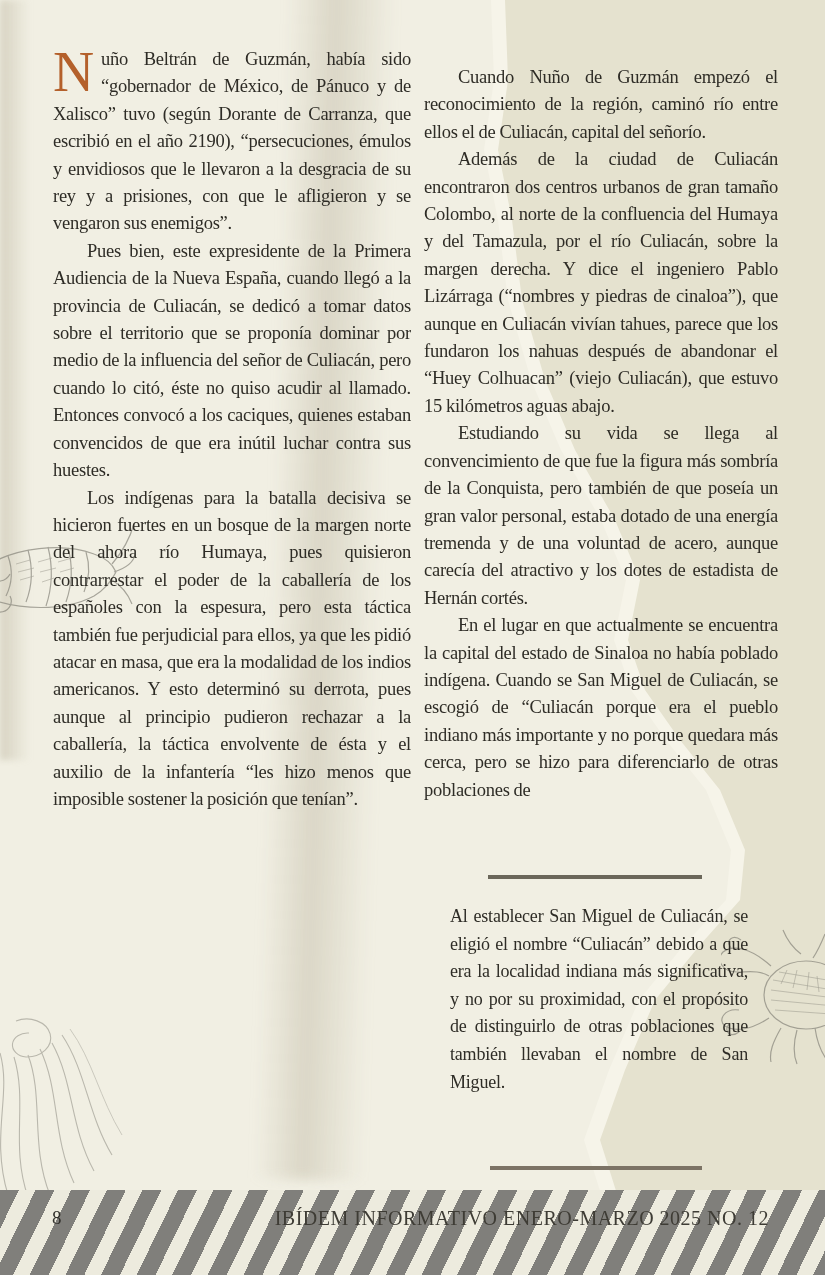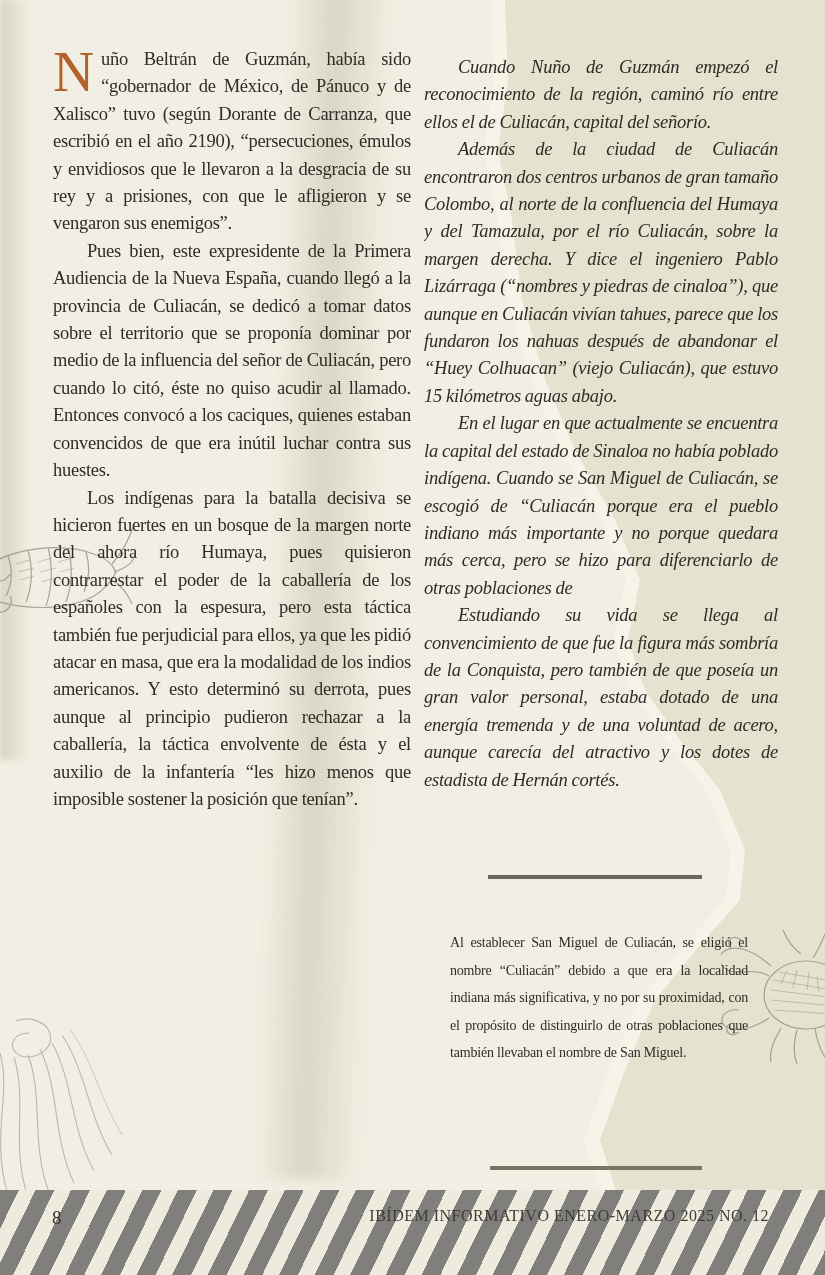--- a/index.html
+++ b/index.html
@@ -46,55 +46,54 @@
   
   .col{
     position:absolute;z-index:6;
     text-align:justify;
     font-size:18.5px;line-height:27.4px;
     letter-spacing:-0.25px;word-spacing:-0.4px;
   }
   .col p{margin:0;}
   .col p + p{text-indent:34px;}
   .col-left{left:53px;top:46px;width:358px;height:1176px;overflow:hidden;}
-  .col-right{left:424px;top:54px;width:354px;height:846px;overflow:hidden;font-style:italic;}
+  .col-right{left:424px;top:64px;width:354px;height:846px;overflow:hidden;}
   .col-right p:first-child{text-indent:34px;}
   .dropcap{
     float:left;
     font-size:57px;line-height:45px;
     padding:3px 7px 0 0;
     color:#b4602b;
   }
   
   .pull-quote{
     position:absolute;z-index:6;
     left:450px;top:903px;width:298px;
-    font-size:14px;line-height:27.6px;
+    font-size:18px;line-height:27.6px;
     letter-spacing:-0.2px;
     text-align:justify;
-    margin-top:26px;
   }
   .rule{position:absolute;z-index:6;height:4px;}
   .rule-top{left:488px;top:875px;width:214px;background:#6b675a;}
   .rule-bottom{left:490px;top:1166px;width:212px;background:#7c7365;}
   
   .footer-stripes{
     position:absolute;z-index:5;
     left:0;right:0;top:1190px;bottom:0;
     background:repeating-linear-gradient(116deg,#807f7b 0 17px,#edebde 17px 32px);
   }
   .page-number{
     position:absolute;z-index:8;
     left:52px;top:1207px;
     font-size:19px;color:#33322d;
   }
   .footer-title{
     position:absolute;z-index:8;
     right:56px;top:1207px;
-    font-size:16px;letter-spacing:0.5px;
+    font-size:20px;letter-spacing:0.5px;
     color:#3e3c35;white-space:nowrap;
   }
 </style>
 </head>
 <body>
 
 <div class="page">
 
   <div class="torn-highlight"></div>
   <div class="torn-tan"></div>
@@ -157,22 +156,22 @@
 
   <div class="col col-left">
     <p><span class="dropcap">N</span><span>uño Beltrán de Guzmán, había sido “gobernador de México, de Pánuco y de Xalisco” tuvo (según Dorante de Carranza, que escribió en el año 2190), “persecuciones, émulos y envidiosos que le llevaron a la desgracia de su rey y a prisiones, con que le afligieron y se vengaron sus enemigos”.</span></p>
     <p>Pues bien, este expresidente de la Primera Audiencia de la Nueva España, cuando llegó a la provincia de Culiacán, se dedicó a tomar datos sobre el territorio que se proponía dominar por medio de la influencia del señor de Culiacán, pero cuando lo citó, éste no quiso acudir al llamado. Entonces convocó a los caciques, quienes estaban convencidos de que era inútil luchar contra sus huestes.</p>
     <p>Los indígenas para la batalla decisiva se hicieron fuertes en un bosque de la margen norte del ahora río Humaya, pues quisieron contrarrestar el poder de la caballería de los españoles con la espesura, pero esta táctica también fue perjudicial para ellos, ya que les pidió atacar en masa, que era la modalidad de los indios americanos. Y esto determinó su derrota, pues aunque al principio pudieron rechazar a la caballería, la táctica envolvente de ésta y el auxilio de la infantería “les hizo menos que imposible sostener la posición que tenían”.</p>
   </div>
 
   <div class="col col-right">
     <p>Cuando Nuño de Guzmán empezó el reconocimiento de la región, caminó río entre ellos el de Culiacán, capital del señorío.</p>
     <p>Además de la ciudad de Culiacán encontraron dos centros urbanos de gran tamaño Colombo, al norte de la confluencia del Humaya y del Tamazula, por el río Culiacán, sobre la margen derecha. Y dice el ingeniero Pablo Lizárraga (“nombres y piedras de cinaloa”), que aunque en Culiacán vivían tahues, parece que los fundaron los nahuas después de abandonar el “Huey Colhuacan” (viejo Culiacán), que estuvo 15 kilómetros aguas abajo.</p>
+    <p>Estudiando su vida se llega al convencimiento de que fue la figura más sombría de la Conquista, pero también de que poseía un gran valor personal, estaba dotado de una energía tremenda y de una voluntad de acero, aunque carecía del atractivo y los dotes de estadista de Hernán cortés.</p>
     <p>En el lugar en que actualmente se encuentra la capital del estado de Sinaloa no había poblado indígena. Cuando se San Miguel de Culiacán, se escogió de “Culiacán porque era el pueblo indiano más importante y no porque quedara más cerca, pero se hizo para diferenciarlo de otras poblaciones de</p>
-    <p>Estudiando su vida se llega al convencimiento de que fue la figura más sombría de la Conquista, pero también de que poseía un gran valor personal, estaba dotado de una energía tremenda y de una voluntad de acero, aunque carecía del atractivo y los dotes de estadista de Hernán cortés.</p>
   </div>
 
   <div class="rule rule-top"></div>
   <div class="pull-quote">Al establecer San Miguel de Culiacán, se eligió el nombre “Culiacán” debido a que era la localidad indiana más significativa, y no por su proximidad, con el propósito de distinguirlo de otras poblaciones que también llevaban el nombre de San Miguel.</div>
   <div class="rule rule-bottom"></div>
 
   <div class="page-number">8</div>
   <div class="footer-title">IBÍDEM INFORMATIVO ENERO-MARZO 2025 NO. 12</div>
 
 </div>

